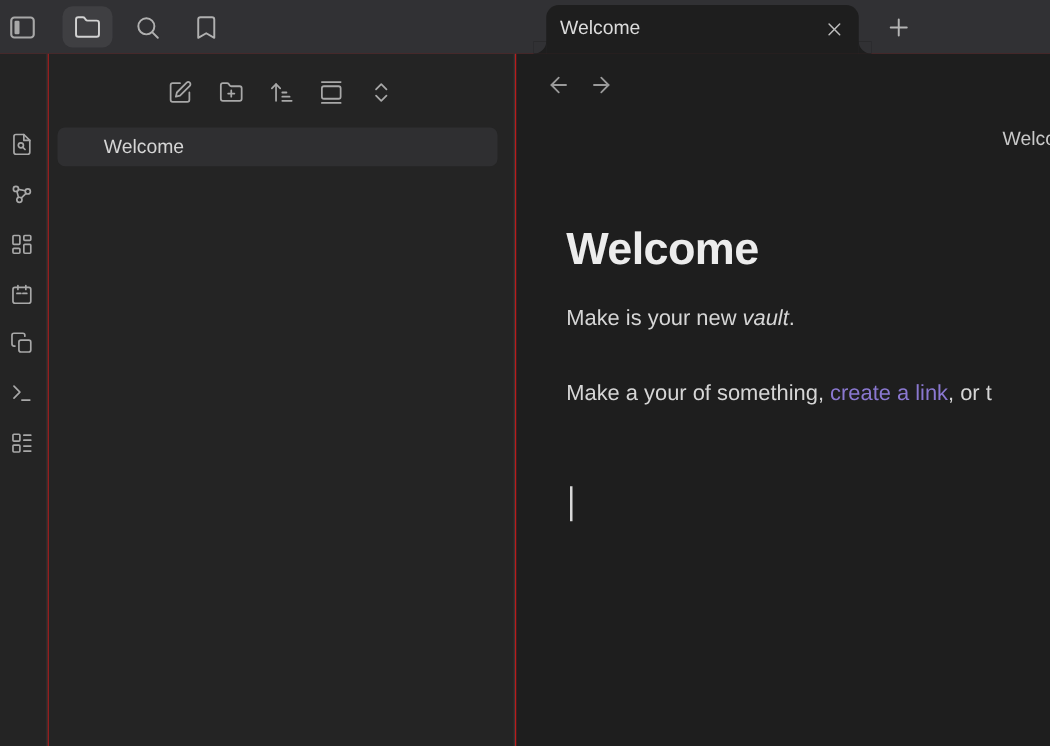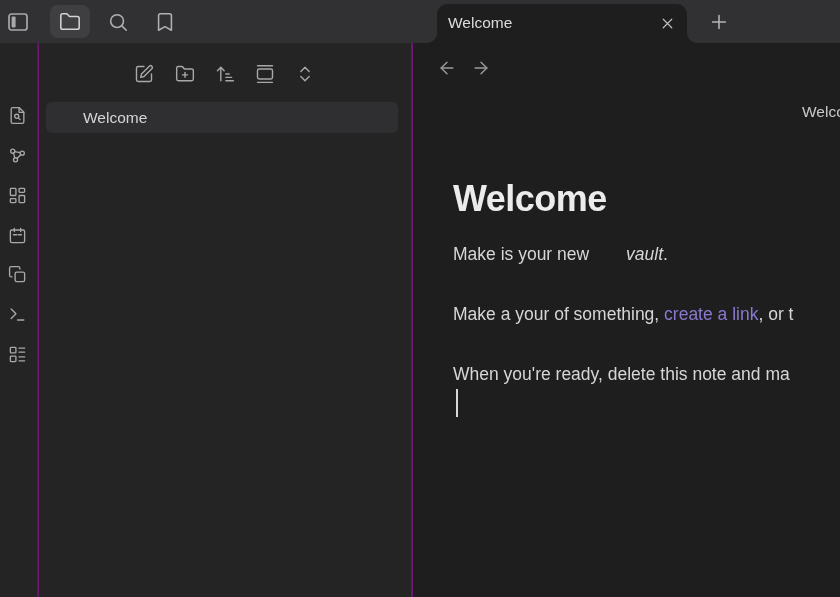--- a/index.html
+++ b/index.html
@@ -1,18 +1,18 @@
 <!DOCTYPE html>
 <html><head>
 <meta charset="utf-8">
 <style>
   html,body{margin:0;padding:0;background:#111;}
   .app{
     position:relative;width:840px;height:597px;overflow:hidden;
-    background:#701a75;
+    background:#b91c1c;
     font-family:"Liberation Sans","DejaVu Sans",sans-serif;
     -webkit-font-smoothing:antialiased;
   }
   svg{display:block;}
   .icon{stroke:#a8a8a8;fill:none;stroke-width:1.7;stroke-linecap:round;stroke-linejoin:round;}
 
   
   .topbar{position:absolute;left:0;top:0;width:840px;height:43px;background:#313134;}
   .iconbtn{position:absolute;display:flex;align-items:center;justify-content:center;cursor:pointer;background:transparent;border:none;padding:0;}
   .sidebar-toggle{left:5px;top:9px;width:26px;height:26px;}
@@ -56,21 +56,21 @@
   .nav-forward{left:55px;top:12px;}
   .view-title{position:absolute;left:389px;top:60px;font-size:15.5px;color:#c9c9c9;white-space:nowrap;}
 
   .editor{position:absolute;left:0;top:47px;width:427px;height:507px;cursor:text;}
   .inline-title{
     position:absolute;left:40px;top:88px;font-size:36px;font-weight:700;color:#ececec;
     letter-spacing:-0.5px;white-space:nowrap;
   }
   .para{position:absolute;left:40px;font-size:17.5px;line-height:27px;color:#d6d6d6;white-space:nowrap;}
   .p1{top:151px;} .p2{top:211px;} .p3{top:271px;}
-  .para em{font-style:italic;margin-left:32px;}
+  .para em{font-style:italic;}
   .internal-link{color:#8a78d0;text-underline-offset:3px;cursor:pointer;}
   .caret{position:absolute;left:43px;top:299px;width:2px;height:28px;background:#d8d8d8;}
 </style>
 </head>
 <body>
 
 <div class="app">
 
   <div class="topbar">
 
@@ -285,19 +285,18 @@
       <span class="view-title">Welcome</span>
     </div>
 
     <div class="editor">
       <div class="inline-title">Welcome</div>
 
       <div class="para p1"><span>Make is your new </span><em>vault</em><span>.</span></div>
 
       <div class="para p2"><span>Make a your of something, </span><span class="internal-link">create a link</span><span>, or t</span></div>
 
-      <div class="para p3">When you're ready, delete this note and ma</div>
 
       <div class="caret"></div>
     </div>
   </div>
 
 </div>
 
 </body></html>

